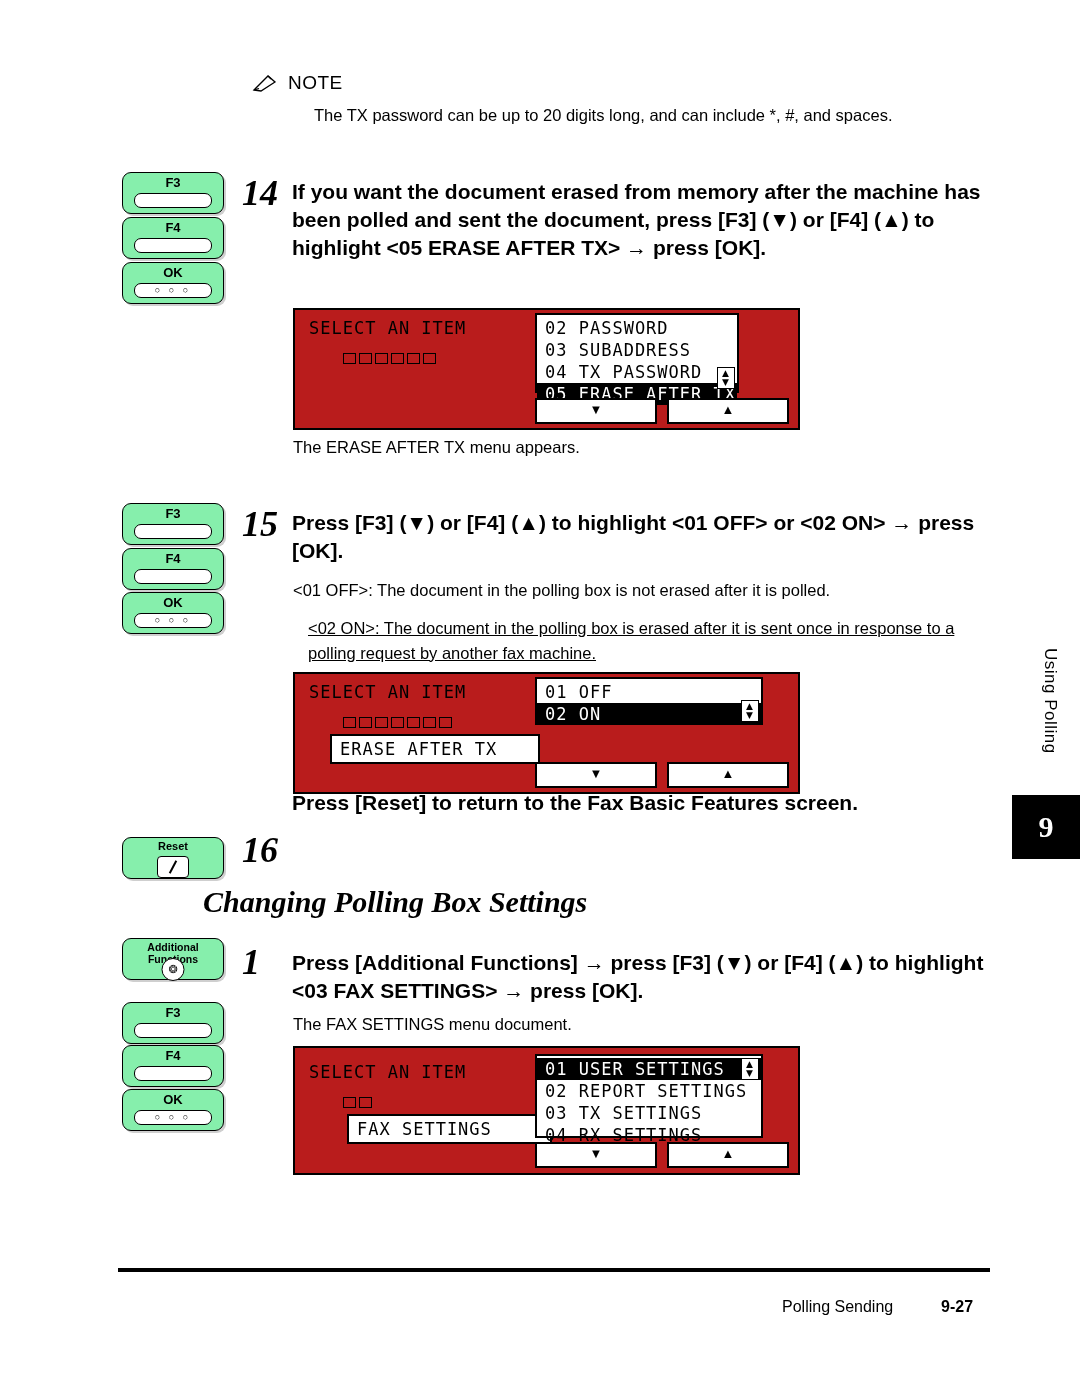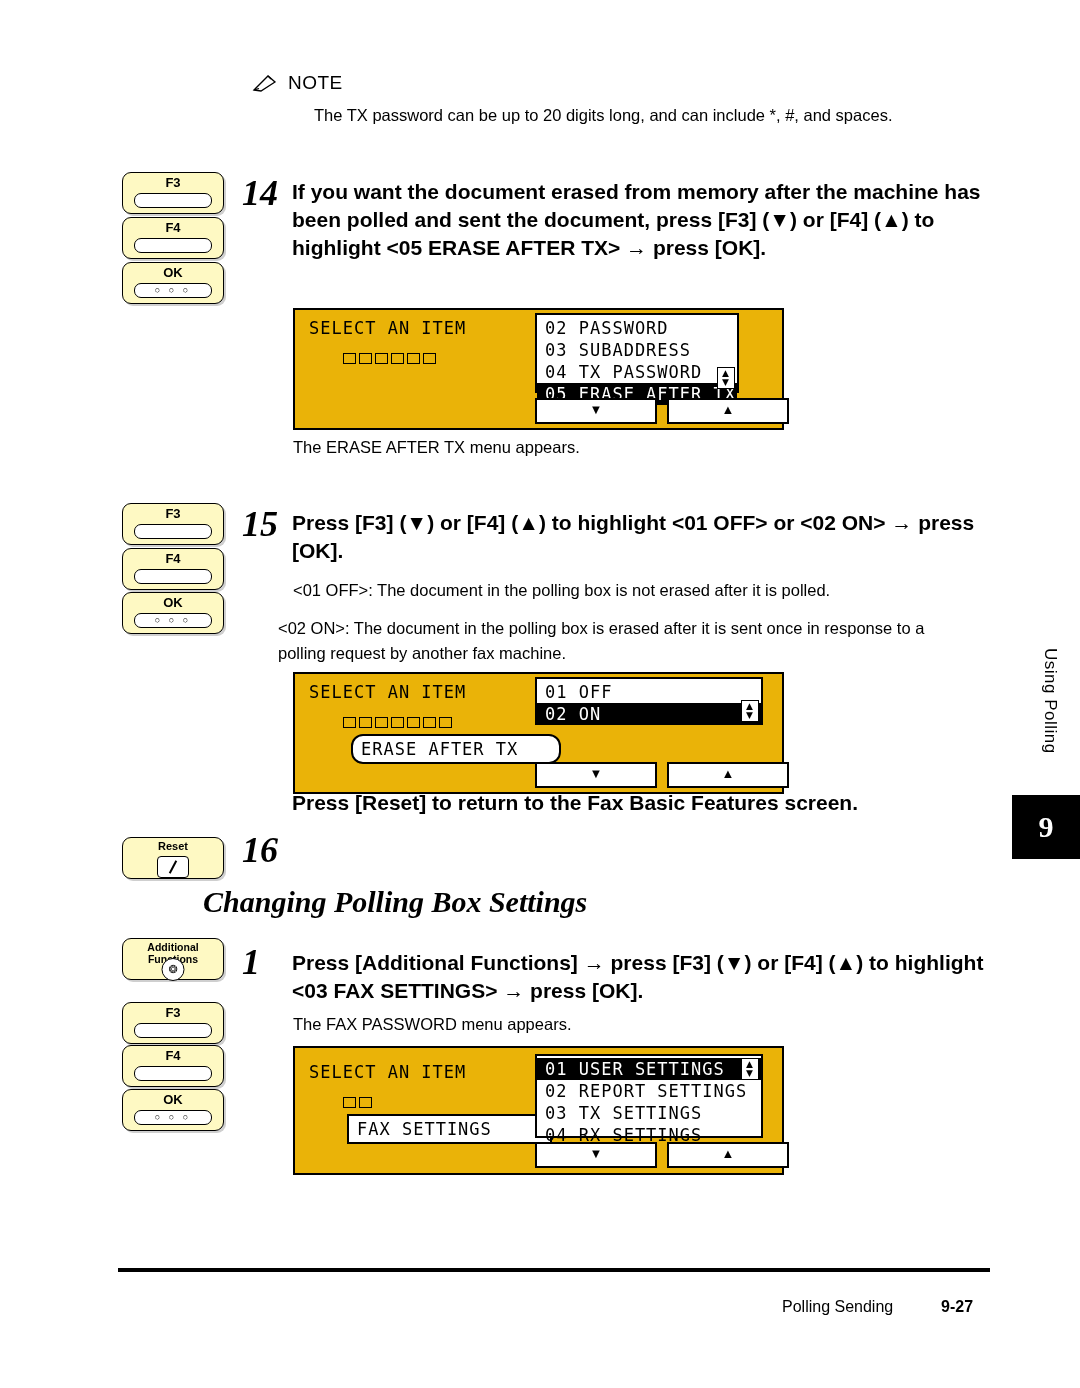--- a/index.html
+++ b/index.html
@@ -19,21 +19,21 @@
   .note-pencil { width:26px; height:20px; }
   .note-label { font-size:19px; letter-spacing:.5px; }
   .note-body { margin-top:10px; margin-left:62px; font-size:16.5px; line-height:1.45; }
 
   
   .key {
     position:absolute;
     width:100px; height:40px;
     border:1.6px solid #000;
     border-radius:9px;
-    background:#fef9c3;
+    background:#86efac;
     box-shadow:2px 2px 0 #cfcfcf;
   }
   .key .klabel {
     position:absolute; top:2px; left:0; right:0;
     text-align:center; font-size:13px; font-weight:bold;
   }
   .key .kbar {
     position:absolute; left:11px; right:11px; top:20px; height:13px;
     border:1.4px solid #000; border-radius:7px; background:#fff;
   }
@@ -64,21 +64,21 @@
     font-weight:bold; font-style:italic;
     font-size:36px;
   }
   .steptext {
     position:absolute;
     font-size:21px; font-weight:bold; line-height:1.33;
   }
   .para { position:absolute; font-size:16.5px; line-height:1.5; }
 
   
-  .lcd { position:absolute; border:2px solid #000; background:#eab308; }
+  .lcd { position:absolute; border:2px solid #000; background:#b91c1c;padding-left:16px; }
   .lcd-title {
     position:absolute; left:14px; top:8px;
     font-family:"DejaVu Sans Mono", monospace; font-size:17px; letter-spacing:1px;
   }
   .lcd-boxes { position:absolute; display:flex; gap:3px; }
   .lcd-boxes i { display:block; width:11px; height:9px; border:1.4px solid #000; }
   .lcd-field {
     position:absolute; border:2px solid #000; background:#fff;
     font-family:"DejaVu Sans Mono", monospace; font-size:17px; letter-spacing:1px;
     padding:3px 8px; white-space:nowrap;
@@ -201,34 +201,34 @@
   </div>
   <div class="key" style="left:122px; top:592px;">
     <span class="klabel">OK</span>
     <span class="kbar"></span>
     <span class="kdots">○ ○ ○</span>
   </div>
 
   <div class="stepnum" style="left:242px; top:503px;">15</div>
   <div class="steptext" style="left:292px; top:509px; width:700px;">Press [F3] (▼) or [F4] (▲) to highlight &lt;01 OFF&gt; or &lt;02 ON&gt; → press [OK].</div>
   <div class="para" style="left:293px; top:578px; width:680px;">&lt;01 OFF&gt;: The document in the polling box is not erased after it is polled.</div>
-  <div class="para" style="left:278px; top:616px; width:680px; text-indent:0;">&lt;02 ON&gt;: The document in the polling box is erased after it is sent once in response to a polling request by another fax machine.</div>
+  <div class="para" style="left:308px; top:616px; width:680px; text-indent:0;text-decoration:underline;">&lt;02 ON&gt;: The document in the polling box is erased after it is sent once in response to a polling request by another fax machine.</div>
 
   <div class="lcd" style="left:293px; top:672px; width:487px; height:118px;">
     <div class="lcd-title">SELECT AN ITEM</div>
     <div class="lcd-boxes" style="left:48px; top:43px;">
       <i></i>
         <i></i>
         <i></i>
         <i></i>
         <i></i>
         <i></i>
         <i></i>
     </div>
-    <div class="lcd-field" style="left:56px; top:60px; width:190px;border-radius:12px;">ERASE AFTER TX</div>
+    <div class="lcd-field" style="left:35px; top:60px; width:190px;">ERASE AFTER TX</div>
     <div class="lcd-list" style="left:240px; top:3px; width:228px; height:48px;">
       <div class="row">01 OFF</div>
       <div class="row sel">02 ON</div>
       <div class="scrollthumb" style="top:21px;">
         <div style="margin-top:1px;">▲</div>
           <div>▼</div>
       </div>
     </div>
     <div class="softkeys" style="left:240px; top:88px;">
       <div class="softkey">▼</div>
@@ -258,21 +258,21 @@
     <span class="kbar"></span>
   </div>
   <div class="key" style="left:122px; top:1089px;">
     <span class="klabel">OK</span>
     <span class="kbar"></span>
     <span class="kdots">○ ○ ○</span>
   </div>
 
   <div class="stepnum" style="left:242px; top:941px;">1</div>
   <div class="steptext" style="left:292px; top:949px; width:700px;">Press [Additional Functions] → press [F3] (▼) or [F4] (▲) to highlight &lt;03 FAX SETTINGS&gt; → press [OK].</div>
-  <div class="cap" style="left:293px; top:1015px;">The FAX PASSWORD menu appears.</div>
+  <div class="cap" style="left:293px; top:1015px;">The FAX SETTINGS menu document.</div>
 
   <div class="lcd" style="left:293px; top:1046px; width:487px; height:125px;">
     <div class="lcd-title" style="top:14px;">SELECT AN ITEM</div>
     <div class="lcd-boxes" style="left:48px; top:49px;">
       <i></i>
         <i></i>
     </div>
     <div class="lcd-field" style="left:52px; top:66px; width:185px;">FAX SETTINGS</div>
     <div class="lcd-list" style="left:240px; top:6px; width:228px; height:84px;">
       <div class="row sel">01 USER SETTINGS</div>

